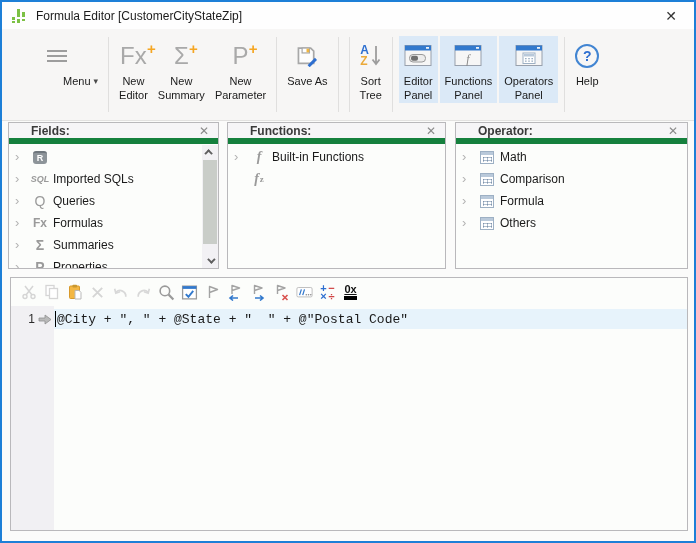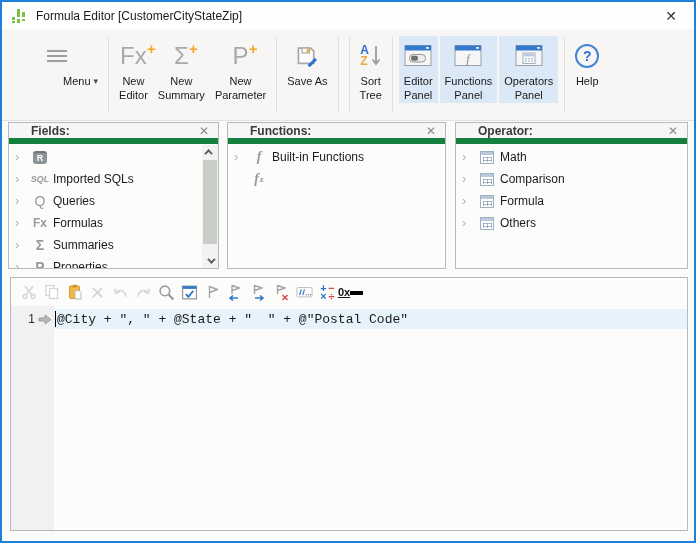--- a/index.html
+++ b/index.html
@@ -77,21 +77,21 @@
   .scroll-arrow.down i { transform:rotate(225deg) translateY(2px); }
 
   
   .editor { position:absolute; left:8px; top:275px; width:678px; height:254px;
             border:1px solid #b9b8bb; background:#fcfdfb; }
   .etoolbar { height:28px; display:flex; align-items:center; padding-left:9px; gap:6px; }
   .eico { width:17px; height:17px; display:flex; align-items:center; justify-content:center; }
   .math-grid { display:grid; grid-template-columns:8px 8px; line-height:8px; font-weight:bold;
                font-size:11px; text-align:center; }
   .m-blue { color:#2e6fd0; } .m-red { color:#d04545; }
-  .hex-ico { display:flex; flex-direction:row; align-items:center; line-height:11px; }
+  .hex-ico { display:flex; flex-direction:column; align-items:center; line-height:11px; }
   .hex-ico b { font-size:11px; color:#111; font-weight:bold; text-decoration:underline; }
   .hex-ico i { display:block; width:13px; height:4px; background:#000; margin-top:1px; }
   .ebody { position:absolute; left:0; top:28px; right:0; bottom:0; }
   .gutter { position:absolute; left:0; top:0; bottom:0; width:43px; background:#f1f0f3; }
   .gutter-row { height:20px; margin-top:3px; display:flex; align-items:center; justify-content:flex-end;
                 padding-right:2px; gap:3px; }
   .lnum { font-size:12px; color:#2a2a2a; }
   .codeline { position:absolute; left:43px; right:0; top:3px; height:20px; background:#e7f3fb;
               display:flex; align-items:center; }
   .cursor { width:1px; height:16px; background:#000; margin-left:1px; }

